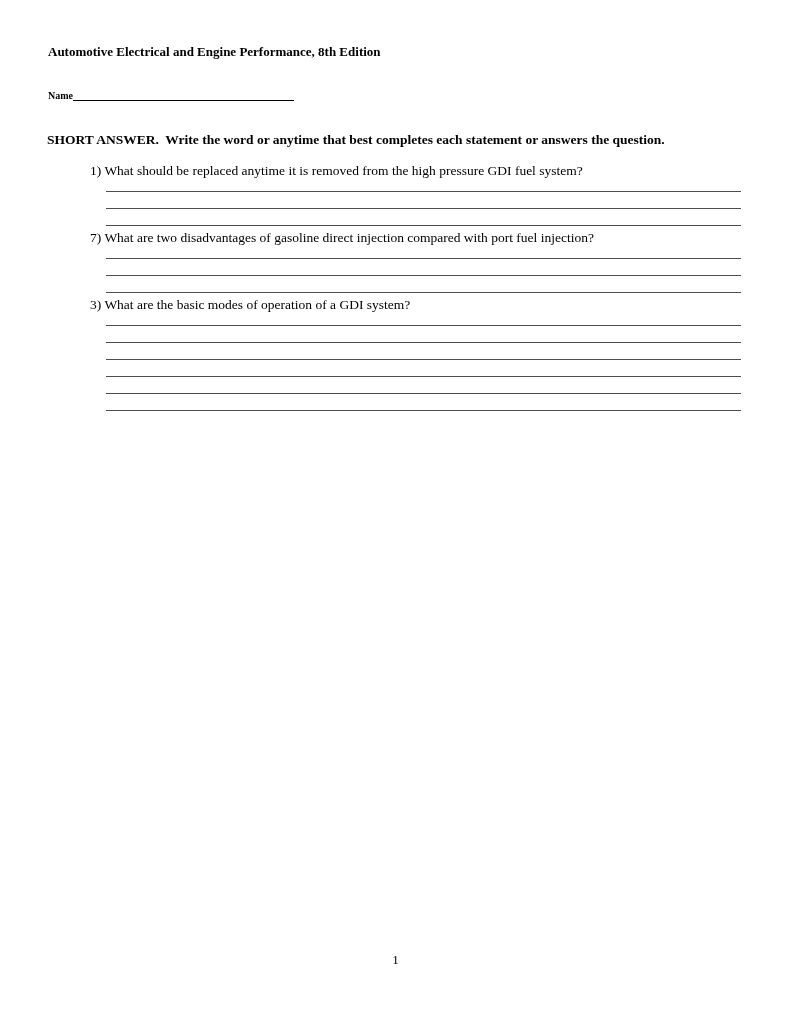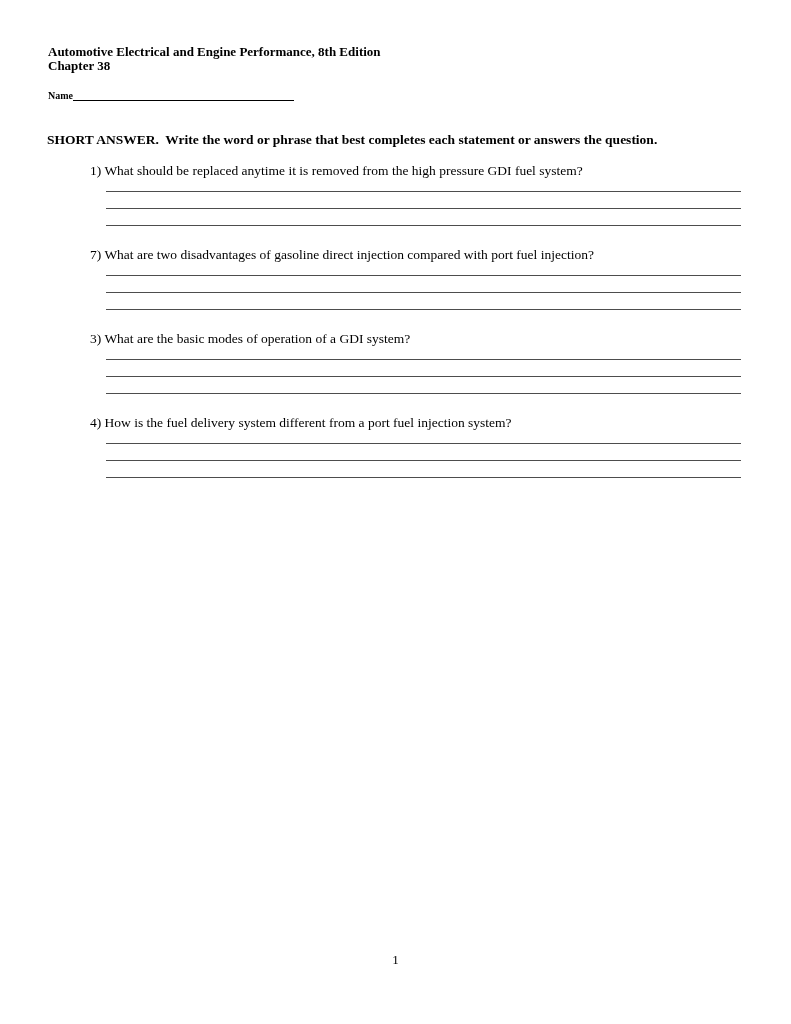--- a/index.html
+++ b/index.html
@@ -46,21 +46,21 @@
     font-weight: bold;
     white-space: pre-wrap;
   }
 
   .questions {
     position: absolute;
     left: 48px;
     top: 163px;
     width: 693px;
   }
-  .question-block { margin-bottom: 21px; }
+  .question-block { margin-bottom: 4px; }
   .q-text {
     font-size: 13.5px;
     line-height: 16px;
     padding-left: 42px;
   }
   .answer-lines { margin-left: 58px; }
   .answer-line {
     height: 17px;
     border-bottom: 1px solid #4d4d4d;
   }
@@ -75,28 +75,27 @@
     font-size: 13px;
   }
 </style>
 </head>
 <body>
 
 <div class="page">
 
   <header class="doc-header">
     <div>Automotive Electrical and Engine Performance, 8th Edition</div>
-    <div>Chapter 38</div>
   </header>
 
   <div class="name-row">
     <span>Name</span><span class="name-line"></span>
   </div>
 
-  <div class="section-heading">SHORT ANSWER.  Write the word or phrase that best completes each statement or answers the question.</div>
+  <div class="section-heading">SHORT ANSWER.  Write the word or anytime that best completes each statement or answers the question.</div>
 
   <div class="questions" id="questions">
   <div class="question-block">
     <div class="q-text">1) What should be replaced anytime it is removed from the high pressure GDI fuel system?</div>
     <div class="answer-lines">
           <div class="answer-line"></div>
           <div class="answer-line"></div>
           <div class="answer-line"></div>
         </div>
   </div>
@@ -113,21 +112,20 @@
   <div class="question-block">
     <div class="q-text">3) What are the basic modes of operation of a GDI system?</div>
     <div class="answer-lines">
           <div class="answer-line"></div>
           <div class="answer-line"></div>
           <div class="answer-line"></div>
         </div>
   </div>
 
   <div class="question-block">
-    <div class="q-text">4) How is the fuel delivery system different from a port fuel injection system?</div>
     <div class="answer-lines">
           <div class="answer-line"></div>
           <div class="answer-line"></div>
           <div class="answer-line"></div>
         </div>
   </div>
 
 </div>
 
   <div class="page-number">1</div>

